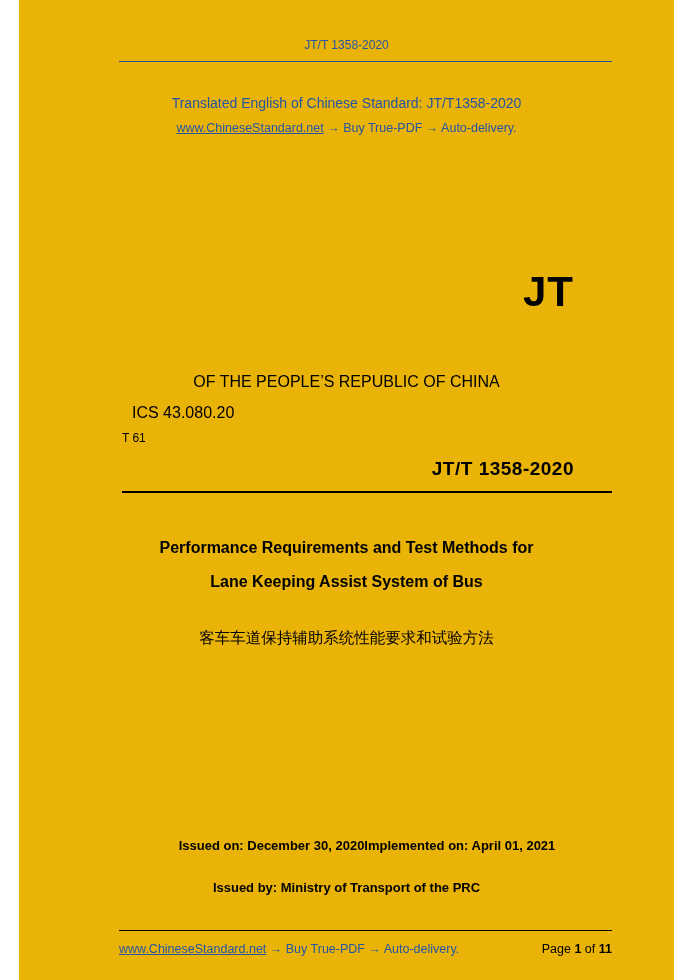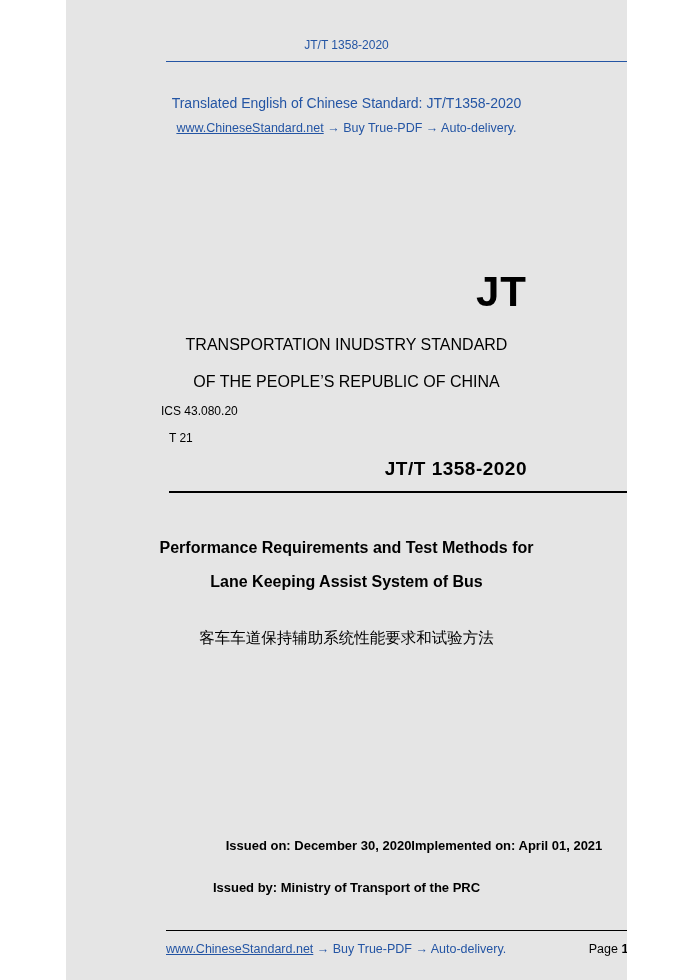--- a/index.html
+++ b/index.html
@@ -3,23 +3,23 @@
 <meta charset="utf-8">
 <style>
   * { margin: 0; padding: 0; box-sizing: border-box; }
   html, body { background: #ffffff; }
   body {
     font-family: "Liberation Sans", sans-serif;
     color: #000000;
   }
   .page {
     position: relative;
-    width: 561px;
+    width: 655px;
     height: 980px;
-    background: #e5e5e5;
+    background: #eab308;
     overflow: hidden;
     margin: 0 auto;
   }
   .blue { color: #2455A4; }
   .center { left: 0; right: 0; text-align: center; }
   .abs { position: absolute; }
   .link {
     text-decoration: underline;
     cursor: pointer;
   }
@@ -42,21 +42,21 @@
   .trans-line3 { top: 147px; font-size: 12.5px; }
   .jt-logo {
     top: 268px;
     right: 100px;
     font-size: 42px;
     font-weight: bold;
     letter-spacing: 1px;
   }
   .org-line1 { top: 336px; font-size: 16px; }
   .org-line2 { top: 373px; font-size: 16px; }
-  .ics { top: 404px; left: 95px; font-size: 12px; }
+  .ics { top: 404px; left: 113px; font-size: 16px; }
   .t-class { top: 431px; left: 103px; font-size: 12px; }
   .std-num {
     top: 458px;
     right: 100px;
     font-size: 19px;
     font-weight: bold;
     letter-spacing: 0.5px;
   }
   .mid-line { top: 491px; height: 2px; }
   .title-line1 { top: 539px; font-size: 16px; font-weight: bold; }
@@ -100,25 +100,24 @@
 
   <div class="abs center trans-line1 blue">Translated English of Chinese Standard: JT/T1358-2020</div>
 
   <div class="abs center trans-line2 blue">
     <span class="link">www.ChineseStandard.net</span><span> → Buy True-PDF → Auto-delivery.</span>
   </div>
 
 
   <div class="abs jt-logo">JT</div>
 
-  <div class="abs center org-line1">TRANSPORTATION INUDSTRY STANDARD</div>
   <div class="abs center org-line2">OF THE PEOPLE’S REPUBLIC OF CHINA</div>
 
   <div class="abs ics">ICS 43.080.20</div>
-  <div class="abs t-class">T 21</div>
+  <div class="abs t-class">T 61</div>
 
   <div class="abs std-num">JT/T  1358-2020</div>
   <div class="hr-black mid-line"></div>
 
   <div class="abs center title-line1">Performance Requirements and Test Methods for</div>
   <div class="abs center title-line2">Lane Keeping Assist System of Bus</div>
   <div class="abs center title-cn">客车车道保持辅助系统性能要求和试验方法</div>
 
   <div class="abs dates-row">
     <span>Issued on: December 30, 2020</span>

